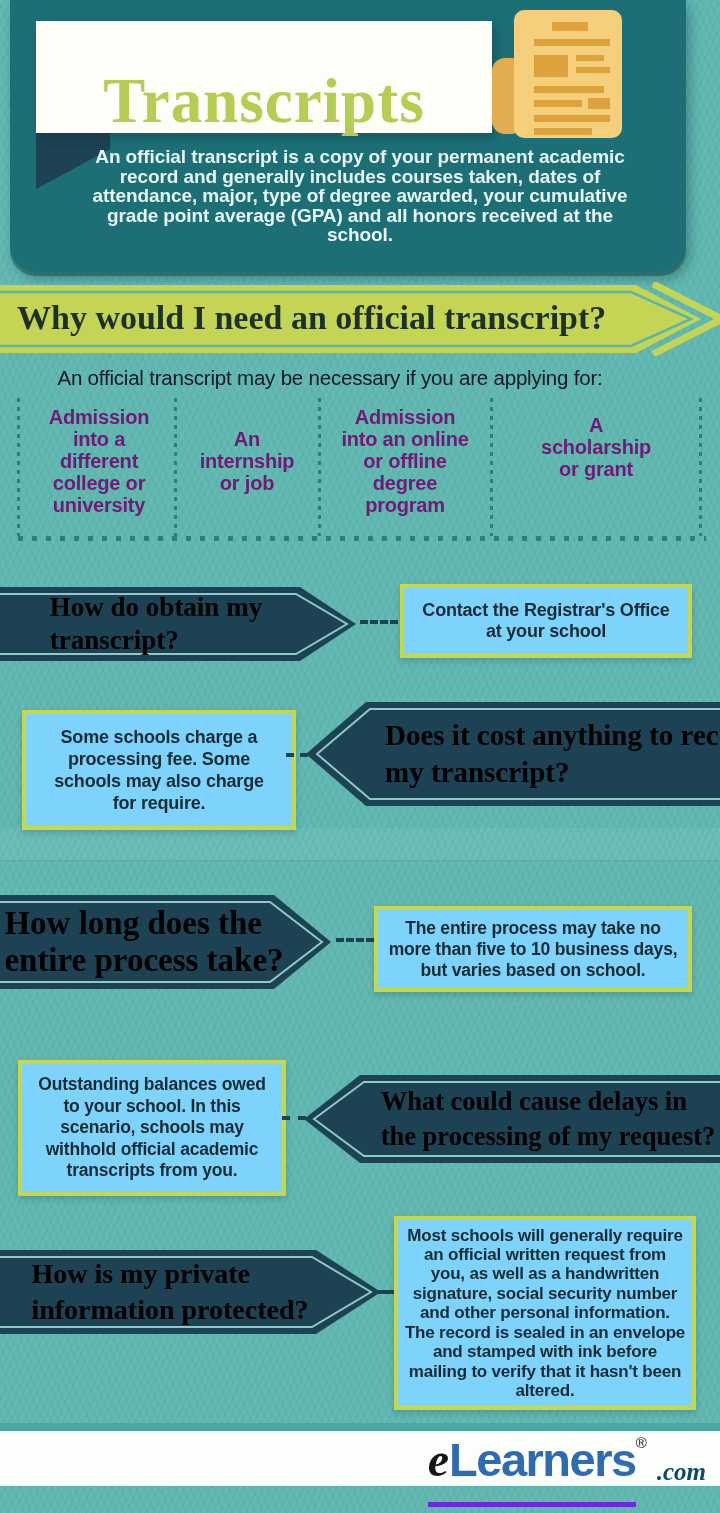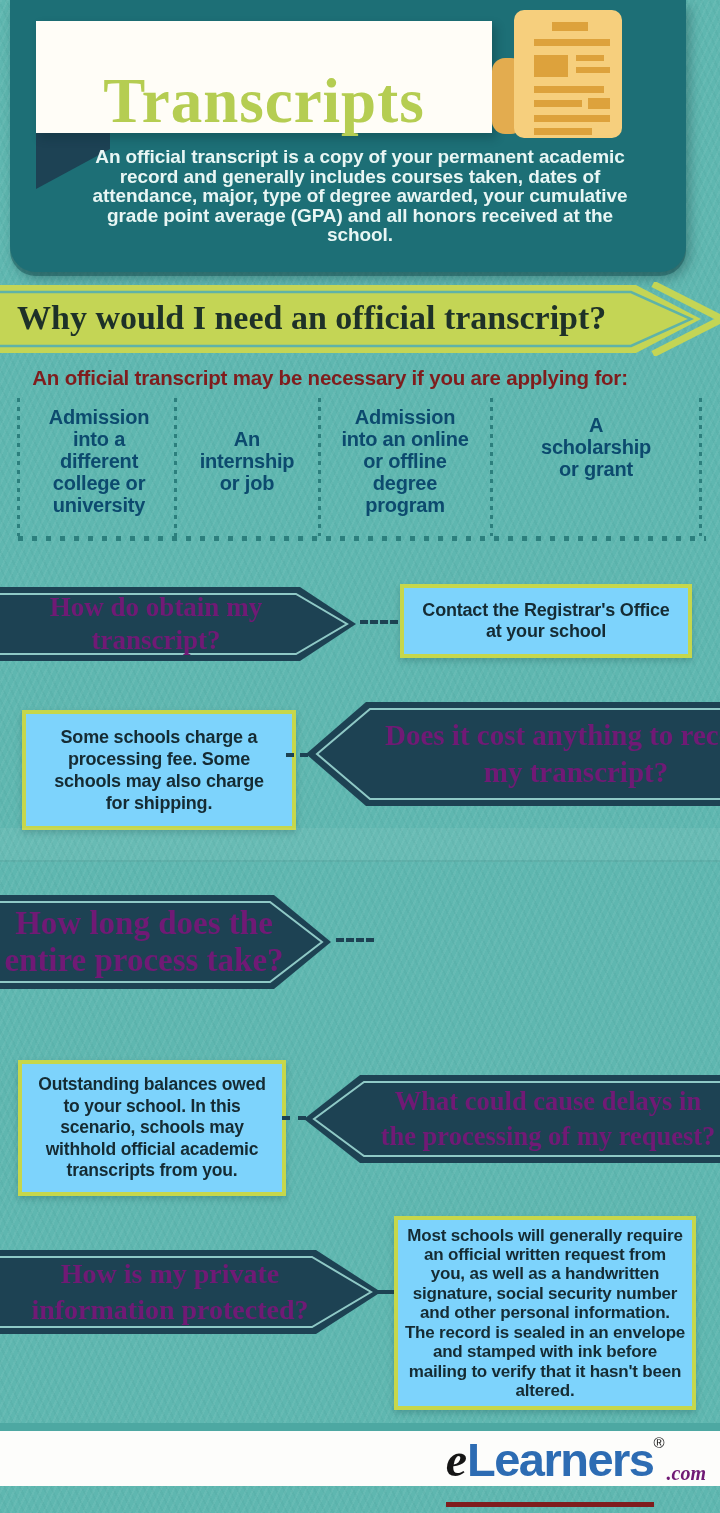--- a/index.html
+++ b/index.html
@@ -40,72 +40,72 @@
   
   .banner-svg{left:0; top:282px;}
   .banner-question{
     left:17px; top:282px; width:632px; height:74px; line-height:72px;
     font-family:"Liberation Serif","DejaVu Serif",serif; font-weight:700;
     font-size:34px; color:#1e3128; white-space:nowrap;
   }
   
   .reasons-intro{
     left:0; top:366px; width:660px; text-align:center;
-    font-size:20.5px; font-weight:700; color:#7f1d1d; letter-spacing:-0.2px;
+    font-size:20.5px; font-weight:400; color:#0f172a; letter-spacing:-0.2px;
   }
   .vdots{
     top:398px; height:138px; width:3px;
     background:repeating-linear-gradient(180deg,#2c7f7d 0 4px, rgba(0,0,0,0) 4px 9px);
   }
   .hdots{
     left:18px; top:536px; width:688px; height:5px;
     background:repeating-linear-gradient(90deg,#2c7f7d 0 5px, rgba(0,0,0,0) 5px 14px);
   }
   .reason{
     text-align:center; font-weight:800; font-size:20px; line-height:22px;
-    color:#0c4a6e; white-space:pre-line; letter-spacing:-0.2px;
+    color:#701a75; white-space:pre-line; letter-spacing:-0.2px;
   }
   
   .qtext{
     font-family:"Liberation Serif","DejaVu Serif",serif; font-weight:700;
-    color:#701a75; text-align:center; white-space:pre-line;
+    color:#000000; text-align:left; white-space:pre-line;
     display:flex; align-items:center; justify-content:center;
   }
   .dash{height:0; border-top:4px dashed #1d4253;}
   .qbox{
     background:#7dd3fc; border:4px solid #c6d74b;
     box-shadow:0 3px 6px rgba(10,50,55,.22);
     display:flex; align-items:center; justify-content:center;
     text-align:center; color:#152b33; font-weight:bold;
     white-space:pre-line; letter-spacing:-0.2px;
   }
   .seam-band{
     left:0; top:828px; width:720px; height:32px;
     background:rgba(255,255,255,.06); border-bottom:2px solid rgba(0,70,70,.10);
   }
   
   .pre-footer-band{left:0; top:1423px; width:720px; height:8px; background:#4da8a2;}
   .footer-band{left:0; top:1431px; width:720px; height:55px; background:#fdfdfb;}
   .logo{position:absolute; top:1434px; right:14px; white-space:nowrap; cursor:pointer;}
-  .lu{display:inline-block; border-bottom:5px solid #7f1d1d; padding-bottom:8px; line-height:46px;}
+  .lu{display:inline-block; border-bottom:5px solid #6d28d9; padding-bottom:8px; line-height:46px;}
   .logo-e{
     font-family:"Liberation Serif","DejaVu Serif",serif; font-style:italic; font-weight:700;
     font-size:48px; color:#151515;
   }
   .logo-name{
     font-family:"Liberation Sans","DejaVu Sans",sans-serif; font-weight:800;
     font-size:47px; color:#2d6cb3; letter-spacing:-1.5px;
   }
   .logo-reg{
     font-family:"Liberation Sans","DejaVu Sans",sans-serif;
     font-size:15px; color:#151515; vertical-align:28px;
   }
   .logo-tld{
     font-family:"Liberation Serif","DejaVu Serif",serif; font-style:italic; font-weight:700;
-    font-size:20px; color:#701a75; vertical-align:-4px; margin-left:2px;
+    font-size:25px; color:#0c4a6e; vertical-align:-4px; margin-left:10px;
   }
 </style>
 </head>
 <body>
 
 <div id="canvas">
   <div class="texture"></div>
 
   <div class="abs header-panel"></div>
 
@@ -180,38 +180,41 @@
   </svg>
   <div class="abs qtext" style="left:0;top:585px;width:312px;height:78px;font-size:27px;line-height:33px">How do obtain my
 transcript?</div>
   <div class="abs dash" style="left:360px;top:620px;width:38px"></div>
   <div class="abs qbox" style="left:400px;top:584px;width:284px;height:66px;font-size:18px;line-height:21px">Contact the Registrar's Office
 at your school</div>
 
   <div class="abs qbox" style="left:22px;top:710px;width:266px;height:112px;font-size:18px;line-height:22px">Some schools charge a
 processing fee. Some
 schools may also charge
-for shipping.</div>
+for require.</div>
   <div class="abs dash" style="left:286px;top:753px;width:22px"></div>
   <svg class="abs" style="left:304px;top:700px" width="416" height="108" viewBox="0 0 416 108">
     <polygon points="2,54 62,2 424,2 424,106 62,106" fill="#1d4253"></polygon>
     <polyline points="424,9 66,9 13,54 66,99 424,99" fill="none" stroke="#8fc9c6" stroke-width="2"></polyline>
   </svg>
   <div class="abs qtext" style="left:356px;top:700px;width:440px;height:108px;font-size:29px;line-height:37px">Does it cost anything to receive
 my transcript?</div>
 
   <div class="abs seam-band"></div>
 
   <svg class="abs" style="left:0;top:893px" width="336" height="98" viewBox="0 0 336 98">
     <polygon points="-8,2 274,2 331,49 274,96 -8,96" fill="#1d4253"></polygon>
     <polyline points="-8,9 270,9 322,49 270,89 -8,89" fill="none" stroke="#8fc9c6" stroke-width="2"></polyline>
   </svg>
   <div class="abs qtext" style="left:0;top:893px;width:288px;height:98px;font-size:33px;line-height:37px">How long does the
 entire process take?</div>
   <div class="abs dash" style="left:336px;top:938px;width:38px"></div>
+  <div class="abs qbox" style="left:374px;top:906px;width:310px;height:78px;font-size:17.5px;line-height:21px">The entire process may take no
+more than five to 10 business days,
+but varies based on school.</div>
 
   <div class="abs qbox" style="left:18px;top:1060px;width:260px;height:128px;font-size:17.5px;line-height:21.5px">Outstanding balances owed
 to your school. In this
 scenario, schools may
 withhold official academic
 transcripts from you.</div>
   <div class="abs dash" style="left:282px;top:1116px;width:24px"></div>
   <svg class="abs" style="left:302px;top:1073px" width="418" height="92" viewBox="0 0 418 92">
     <polygon points="2,46 58,2 426,2 426,90 58,90" fill="#1d4253"></polygon>
     <polyline points="426,9 62,9 12,46 62,83 426,83" fill="none" stroke="#8fc9c6" stroke-width="2"></polyline>

